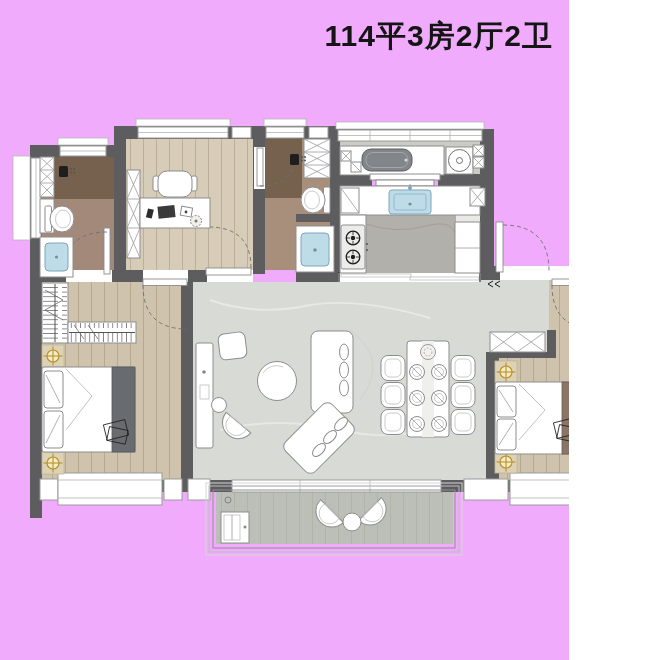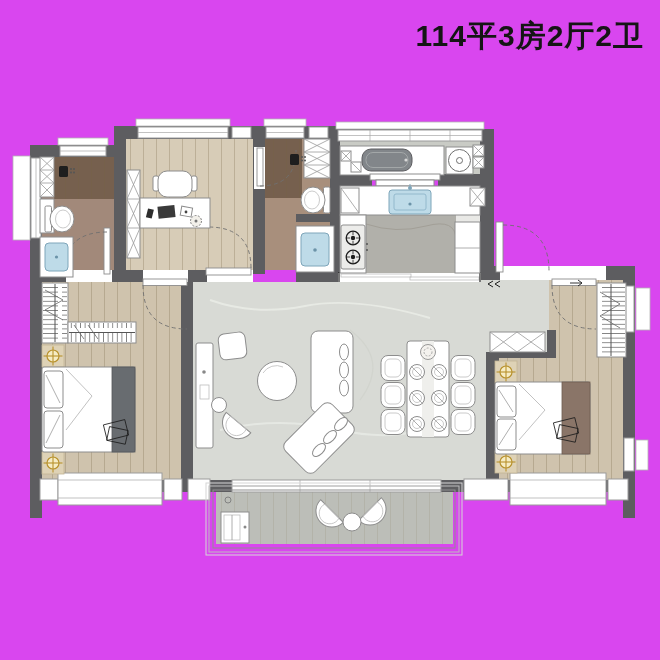--- a/index.html
+++ b/index.html
@@ -1,16 +1,16 @@
 <!DOCTYPE html>
 <html><head>
 <meta charset="utf-8">
 <style>
   html,body{margin:0;padding:0;background:#ffffff;}
-  .page{position:relative;width:660px;height:660px;background:#d946ef;overflow:hidden;
+  .page{position:relative;width:569px;height:660px;background:#f0abfc;overflow:hidden;
         font-family:"Liberation Sans", sans-serif;}
   .plan-title{position:absolute;top:16px;right:16px;font-size:30px;font-weight:700;
               color:#151515;letter-spacing:1px;}
   svg{position:absolute;left:0;top:0;}
   .wall{fill:#5d5d60;}
   .win{fill:#ffffff;stroke:#9b9b9b;stroke-width:1;}
   .wfrm{fill:#ffffff;stroke:#b4b4b4;stroke-width:0.8;}
   .mull{stroke:#a8a8a8;stroke-width:0.7;}
   .furn{fill:#ffffff;stroke:#8d8d8d;stroke-width:1;}
   .furn2{fill:none;stroke:#bdbdbd;stroke-width:0.8;}

